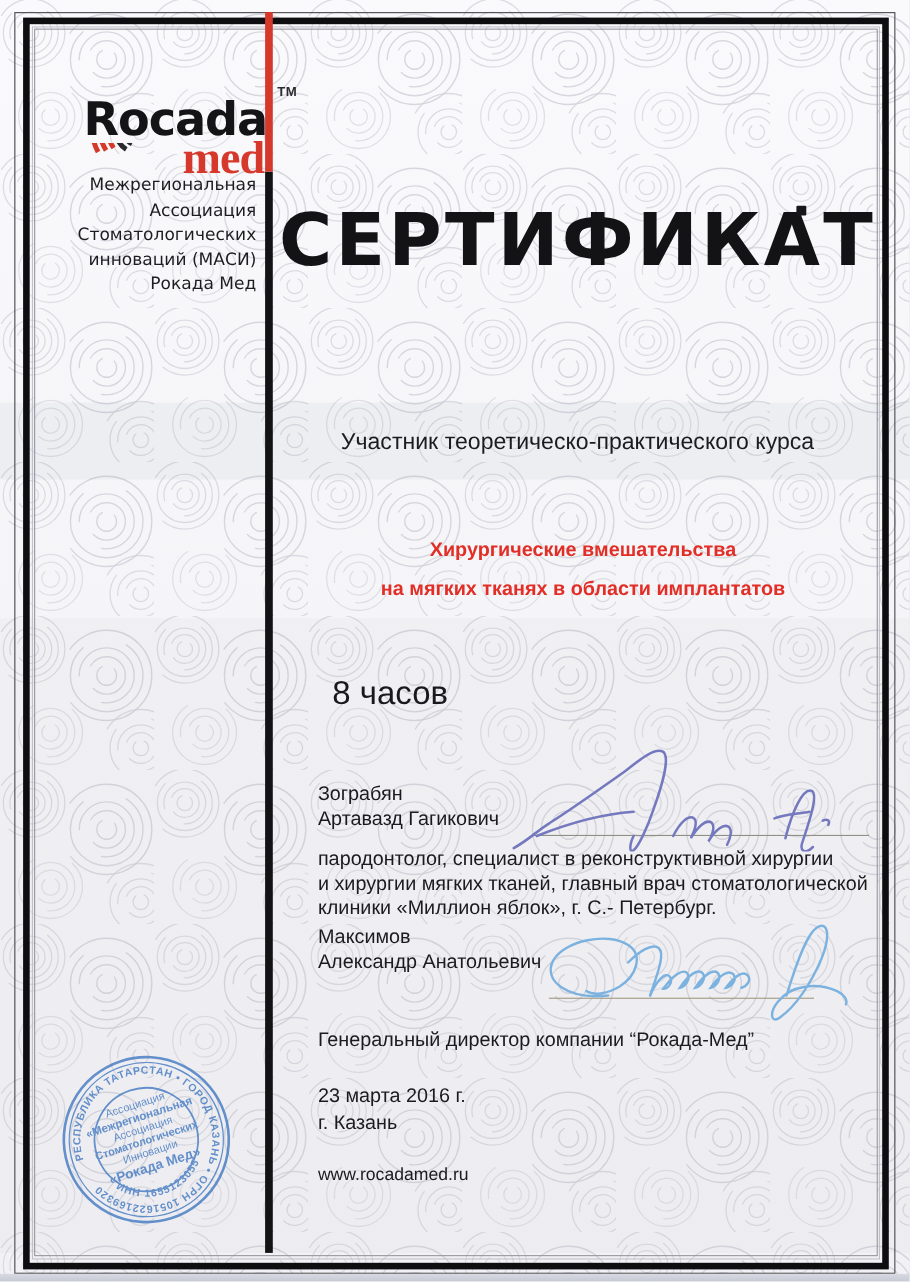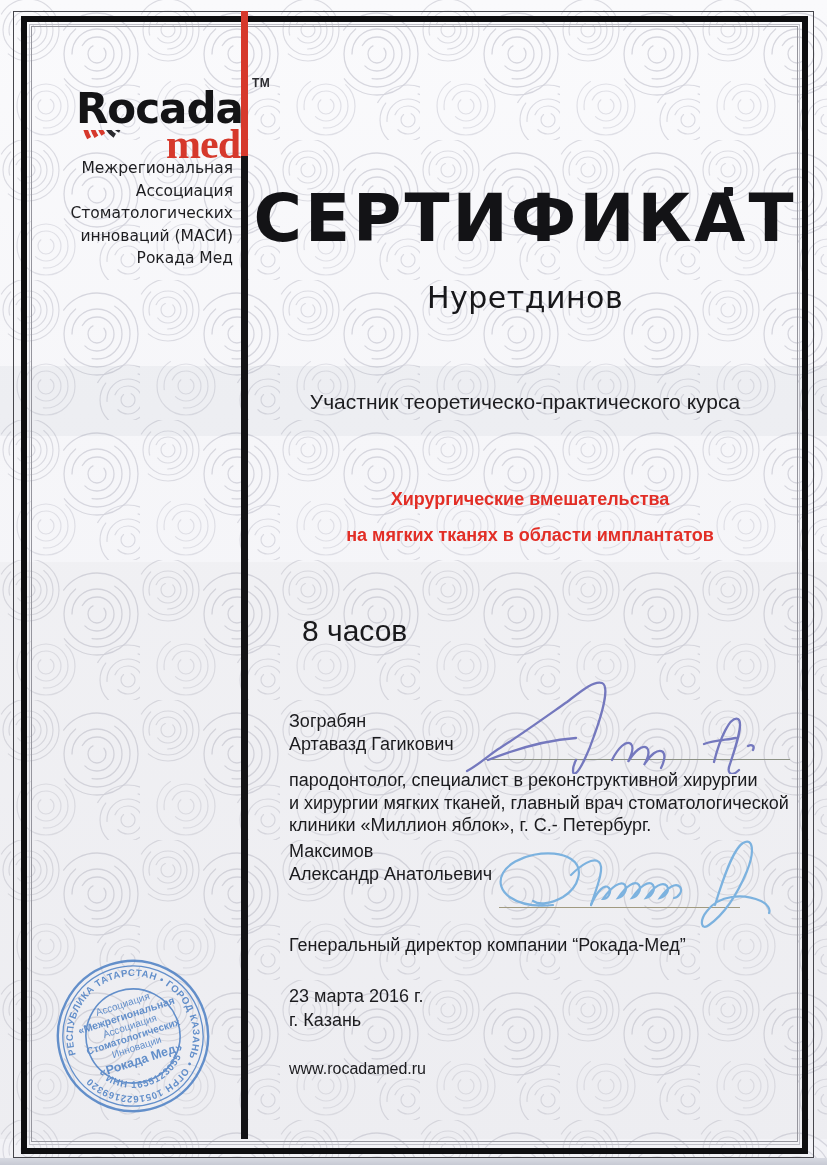--- a/index.html
+++ b/index.html
@@ -134,21 +134,20 @@
     <div>Межрегиональная</div>
     <div>Ассоциация</div>
     <div>Стоматологических</div>
     <div>инноваций (МАСИ)</div>
     <div>Рокада Мед</div>
   </div>
 
   <div class="abs title">СЕРТИФИКАТ</div>
 
   <div class="abs recipient">
-    <div>Нуретдинов</div>
   </div>
 
   <div class="abs participant">Участник теоретическо-практического курса</div>
 
   <div class="abs course">
     <div>Хирургические вмешательства</div>
     <div>на мягких тканях в области имплантатов</div>
   </div>
 
   <div class="abs duration">8 часов</div>

